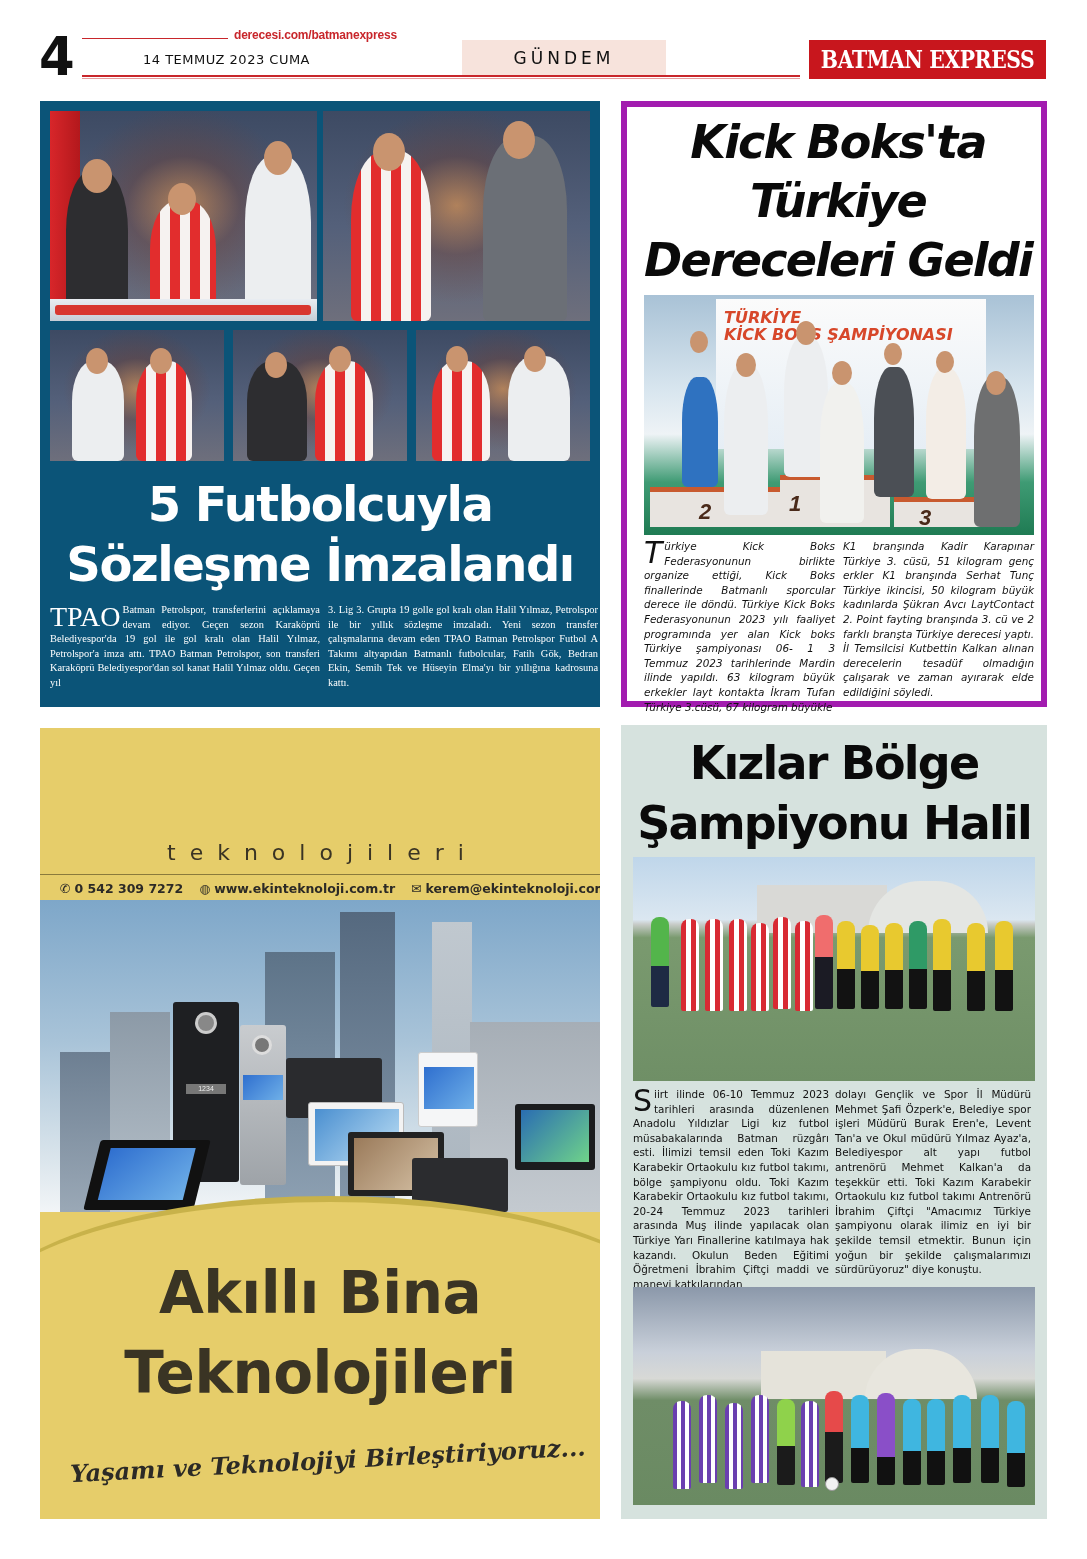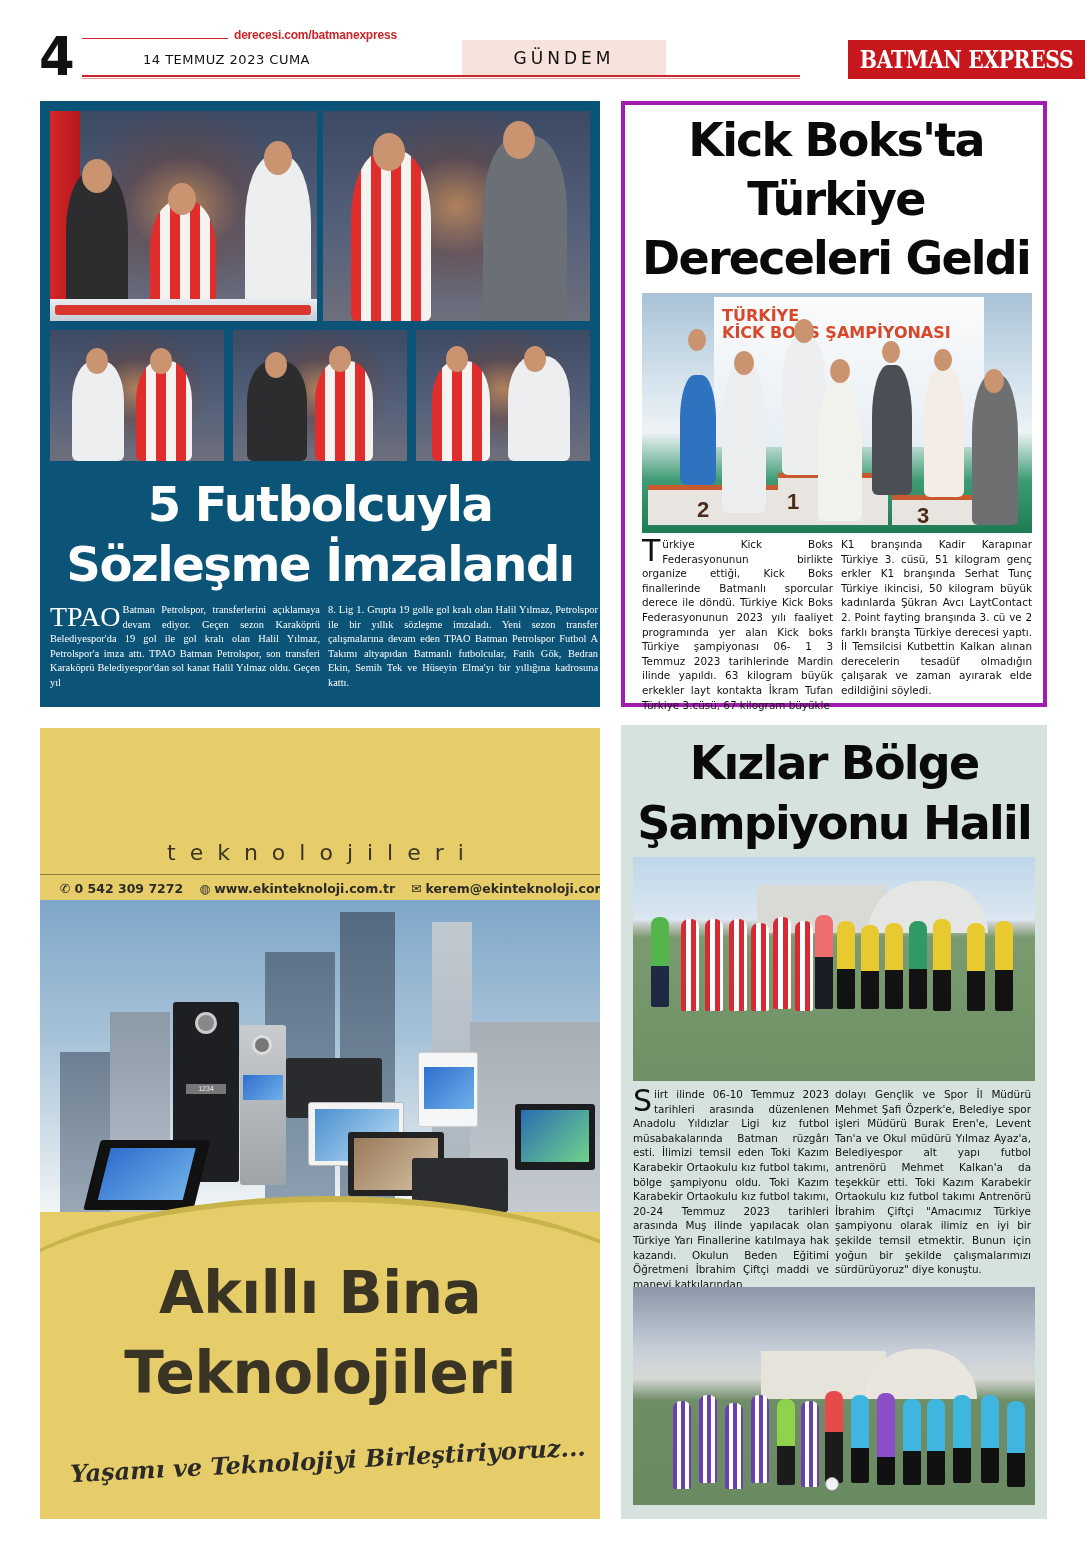--- a/index.html
+++ b/index.html
@@ -7,21 +7,21 @@
   body{position:relative;font-family:"Liberation Sans","DejaVu Sans",sans-serif;color:#111;}
 
   
   .page-num{position:absolute;left:38px;top:30px;font-family:"DejaVu Sans",sans-serif;font-weight:bold;font-size:54px;line-height:54px;color:#111;letter-spacing:-2px;transform:scaleX(0.95);}
   .fb-line{position:absolute;left:82px;top:38px;width:146px;height:1px;background:#c8262b;}
   .fb-link{position:absolute;left:234px;top:28px;font-size:12px;font-weight:bold;color:#c8262b;letter-spacing:-0.2px;}
   .date{position:absolute;left:115px;top:52px;font-family:"DejaVu Sans",sans-serif;font-size:13px;color:#111;letter-spacing:0.5px;margin-left:28px;}
   .hdr-rule{position:absolute;left:82px;top:75px;width:718px;height:2px;background:#c8262b;}
   .hdr-rule2{position:absolute;left:82px;top:78px;width:718px;height:1px;background:#e79c9d;}
   .section-tab{position:absolute;left:462px;top:40px;width:204px;height:35px;background:#f7e3dc;display:flex;align-items:center;justify-content:center;font-family:"DejaVu Sans",sans-serif;font-size:17px;letter-spacing:4px;color:#111;}
-  .brand{position:absolute;left:809px;top:40px;width:237px;height:39px;background:#c8161d;display:flex;align-items:center;justify-content:center;margin-left:39px;}
+  .brand{position:absolute;left:809px;top:40px;width:237px;height:39px;background:#c8161d;display:flex;align-items:center;justify-content:center;}
   .brand span{font-family:"DejaVu Serif",serif;font-weight:bold;color:#fff;font-size:24px;letter-spacing:-0.5px;transform:scaleX(0.85);display:inline-block;white-space:nowrap;}
 
   
   .s1{position:absolute;left:40px;top:101px;width:560px;height:606px;background:#0b5478;}
   .photo{position:absolute;overflow:hidden;}
   .p-sign{left:10px;top:10px;width:267px;height:210px;}
   .p-shake1{left:283px;top:10px;width:267px;height:210px;}
   .p-s3{left:10px;top:229px;width:174px;height:131px;}
   .p-s4{left:193px;top:229px;width:174px;height:131px;}
   .p-s5{left:376px;top:229px;width:174px;height:131px;}
@@ -37,21 +37,21 @@
   .table-strip{position:absolute;left:0;bottom:0;width:100%;height:22px;background:linear-gradient(180deg,#e9edf2,#c6cdd6);}
   .scarf{position:absolute;left:5px;bottom:6px;width:96%;height:10px;background:#d8362f;border-radius:3px;}
 
   .s1-title{position:absolute;left:0;top:373px;width:560px;text-align:center;color:#fff;font-family:"DejaVu Sans",sans-serif;font-weight:bold;font-size:48px;line-height:60px;letter-spacing:-1.5px;}
   .s1-body{position:absolute;top:502px;width:270px;color:#fff;font-family:Liberation Serif, serif;font-size:10.4px;line-height:14.6px;text-align:justify;}
   .s1-col1{left:10px;}
   .s1-col2{left:288px;}
   .dropcap-tpao{float:left;font-size:28px;line-height:28px;margin-right:2px;font-weight:normal;letter-spacing:0;}
 
   
-  .s2{position:absolute;left:621px;top:101px;width:426px;height:606px;border:4px solid #a21caf;background:#fff;}
+  .s2{position:absolute;left:621px;top:101px;width:426px;height:606px;border:6px solid #a21caf;background:#fff;font-style:italic;}
   .s2-title{position:absolute;left:0;top:6px;width:422px;text-align:center;font-family:"DejaVu Sans",sans-serif;font-weight:bold;font-size:46px;line-height:59px;letter-spacing:-1.8px;color:#0a0a0a;}
   .p-kick{left:17px;top:188px;width:390px;height:240px;}
   .kick-bg{position:absolute;inset:0;background:linear-gradient(180deg,#a9c2d6 0%,#d9e6ef 40%,#eef3f6 58%,#3f9b74 78%,#1f7b53 100%);}
   .banner{position:absolute;left:72px;top:4px;width:270px;height:150px;background:linear-gradient(180deg,#fbfbfb,#e6eef5);}
   .banner-title{position:absolute;left:80px;top:14px;width:250px;text-align:left;color:#d7472a;font-weight:bold;font-size:16px;line-height:17px;font-family:"DejaVu Sans",sans-serif;}
   .podium{position:absolute;bottom:8px;height:40px;background:#e8e4e0;border-top:5px solid #c85a2f;}
   .pod-num{position:absolute;bottom:10px;font-weight:bold;color:#4a2a1a;font-size:22px;}
   .s2-body{position:absolute;top:432px;width:191px;font-family:"DejaVu Sans",sans-serif;font-size:10.4px;line-height:14.6px;text-align:justify;color:#111;}
   .s2-col1{left:17px;}
   .s2-col2{left:216px;}
@@ -150,21 +150,21 @@
     <div class="head" style="left:108px;top:16px;width:22px;height:26px;"></div>
   </div>
 
   <div class="s1-title">
     <div>5 Futbolcuyla</div>
     <div>Sözleşme İmzalandı</div>
   </div>
   <div class="s1-body s1-col1">
     <span class="dropcap-tpao">TPAO</span><span>Batman Petrolspor, transferlerini açıklamaya devam ediyor. Geçen sezon Karaköprü Belediyespor'da 19 gol ile gol kralı olan Halil Yılmaz, Petrolspor'a imza attı. TPAO Batman Petrolspor, son transferi Karaköprü Belediyespor'dan sol kanat Halil Yılmaz oldu. Geçen yıl</span>
   </div>
-  <div class="s1-body s1-col2">8. Lig 1. Grupta 19 golle gol kralı olan Halil Yılmaz, Petrolspor ile bir yıllık sözleşme imzaladı. Yeni sezon transfer çalışmalarına devam eden TPAO Batman Petrolspor Futbol A Takımı altyapıdan Batmanlı futbolcular, Fatih Gök, Bedran Ekin, Semih Tek ve Hüseyin Elma'yı bir yıllığına kadrosuna kattı.</div>
+  <div class="s1-body s1-col2">3. Lig 3. Grupta 19 golle gol kralı olan Halil Yılmaz, Petrolspor ile bir yıllık sözleşme imzaladı. Yeni sezon transfer çalışmalarına devam eden TPAO Batman Petrolspor Futbol A Takımı altyapıdan Batmanlı futbolcular, Fatih Gök, Bedran Ekin, Semih Tek ve Hüseyin Elma'yı bir yıllığına kadrosuna kattı.</div>
 </div>
 
 <div class="s2">
   <div class="s2-title">
     <div>Kick Boks'ta</div>
     <div>Türkiye</div>
     <div>Dereceleri Geldi</div>
   </div>
   <div class="photo p-kick">
     <div class="kick-bg"></div>

